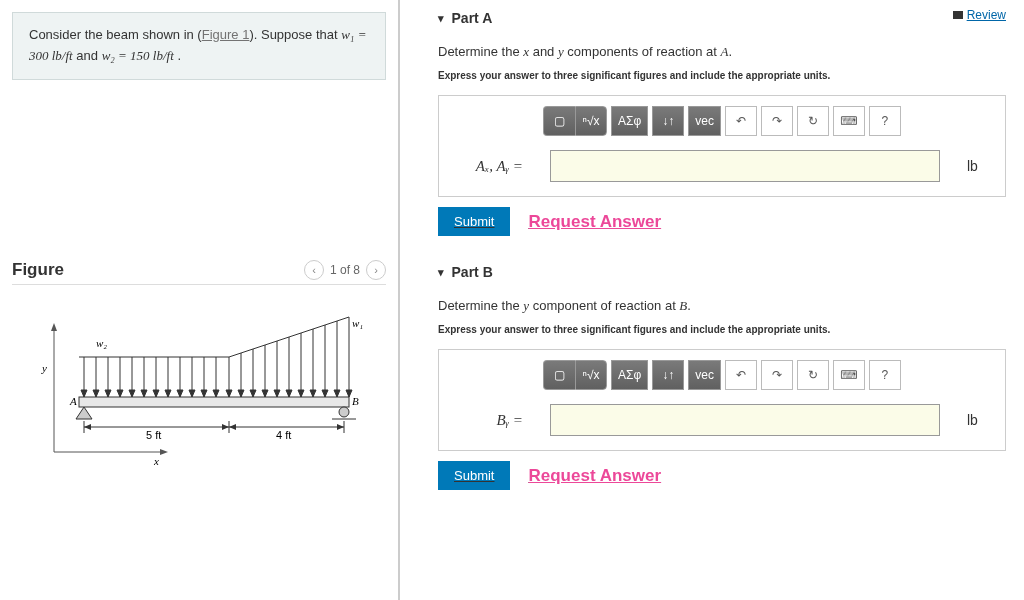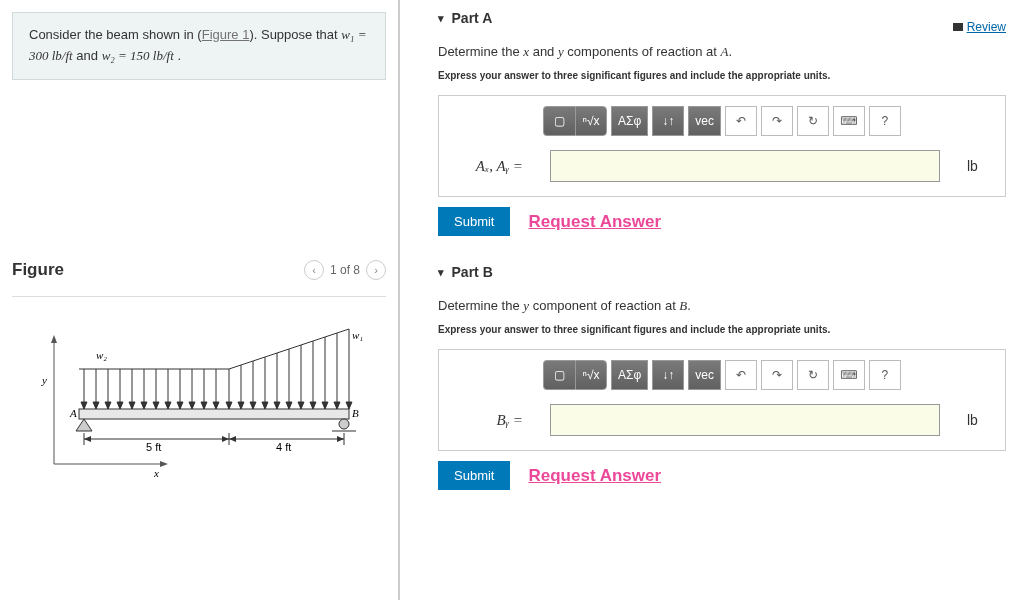--- a/index.html
+++ b/index.html
@@ -2,45 +2,45 @@
 <html><head>
   <meta charset="utf-8">
   <style>
     * { box-sizing: border-box; margin: 0; padding: 0; }
     body { font-family: Arial, Helvetica, sans-serif; font-size: 13px; color: #333; background: #fff; display: flex; width: 1024px; height: 600px; overflow: hidden; }
     .left-panel { width: 400px; border-right: 2px solid #ccc; padding: 12px; }
     .right-panel { flex: 1; padding: 10px 18px 10px 38px; overflow-y: auto; position: relative; }
     .problem-box { background: #eef3f3; border: 1px solid #d0dada; padding: 12px 16px; line-height: 1.6; }
     .problem-box a { color: #737373; text-decoration: underline; }
     .figure-section { margin-top: 180px; }
-    .figure-header { display: flex; justify-content: space-between; align-items: center; border-bottom: 1px solid #ddd; padding-bottom: 16px; margin-bottom: 12px; }
+    .figure-header { display: flex; justify-content: space-between; align-items: center; border-bottom: 1px solid #ddd; padding-bottom: 4px; margin-bottom: 12px; }
     .figure-header h3 { font-size: 17px; font-weight: bold; }
     .fig-nav { display: flex; align-items: center; gap: 6px; font-size: 12px; color: #666; }
     .nav-btn { width: 20px; height: 20px; border: 1px solid #ccc; border-radius: 50%; background: #fff; display: flex; align-items: center; justify-content: center; cursor: pointer; color: #888; font-size: 11px; }
     .figure-img { width: 330px; height: 170px; margin: 10px auto 0; position: relative; }
-    .review { position: absolute; top: 20px; right: 18px; color: #0066a8; text-decoration: underline; font-size: 12px; display: flex; align-items: center; gap: 4px; }
+    .review { position: absolute; top: 8px; right: 18px; color: #0066a8; text-decoration: underline; font-size: 12px; display: flex; align-items: center; gap: 4px; }
     .review-icon { width: 10px; height: 8px; background: #333; display: inline-block; }
     .part-block { margin-bottom: 28px; }
     .part-header { display: flex; align-items: center; gap: 8px; font-weight: bold; font-size: 14px; margin-bottom: 18px; cursor: pointer; }
     .part-header::before { content: "▾"; font-size: 11px; }
     .qtext { margin-bottom: 10px; font-size: 13px; }
     .instruction { font-weight: bold; margin-bottom: 14px; font-size: 10px; }
     .answer-box { border: 1px solid #ccc; padding: 10px 14px 14px; margin-bottom: 10px; }
     .toolbar { display: flex; gap: 4px; justify-content: center; align-items: center; margin-bottom: 14px; }
     .tb-btn { min-width: 32px; height: 30px; border: 1px solid #999; border-radius: 0; display: flex; align-items: center; justify-content: center; font-size: 12px; background: linear-gradient(#7a7a7a,#606060); color: #fff; cursor: pointer; padding: 0 6px; }
     .tb-btn.light { background: #fff; color: #555; border-color: #bbb; }
     .tb-group { display: flex; }
     .tb-group .tb-btn { border-radius: 0; border-right-width: 0; }
     .tb-group .tb-btn:first-child { border-radius: 4px 0 0 4px; }
     .tb-group .tb-btn:last-child { border-radius: 0 4px 4px 0; border-right-width: 1px; }
     .input-row { display: flex; align-items: center; gap: 27px; }
     .input-label { font-family: "Times New Roman", serif; font-style: italic; font-size: 15px; min-width: 70px; text-align: right; }
     .ans-input { flex: 1; height: 32px; border: 1px solid #999; background: #fbfce8; padding: 0 8px; }
     .unit { font-size: 14px; width: 24px; }
-    .actions { display: flex; align-items: center; gap: 18px; }
+    .actions { display: flex; align-items: center; gap: 18px; text-decoration: underline; }
     .submit-btn { background: #0079b8; color: #fff; border: none; padding: 7px 16px; font-size: 13px; cursor: pointer; }
     .req-link { color: #ec4899; text-decoration: underline; font-weight: bold; font-size: 17px; }
     .math-var { font-style: italic; font-family: "Times New Roman", serif; }
     
     .beam-svg { width: 100%; height: 100%; }
   </style>
 </head>
 <body>
 
 <div class="left-panel">

